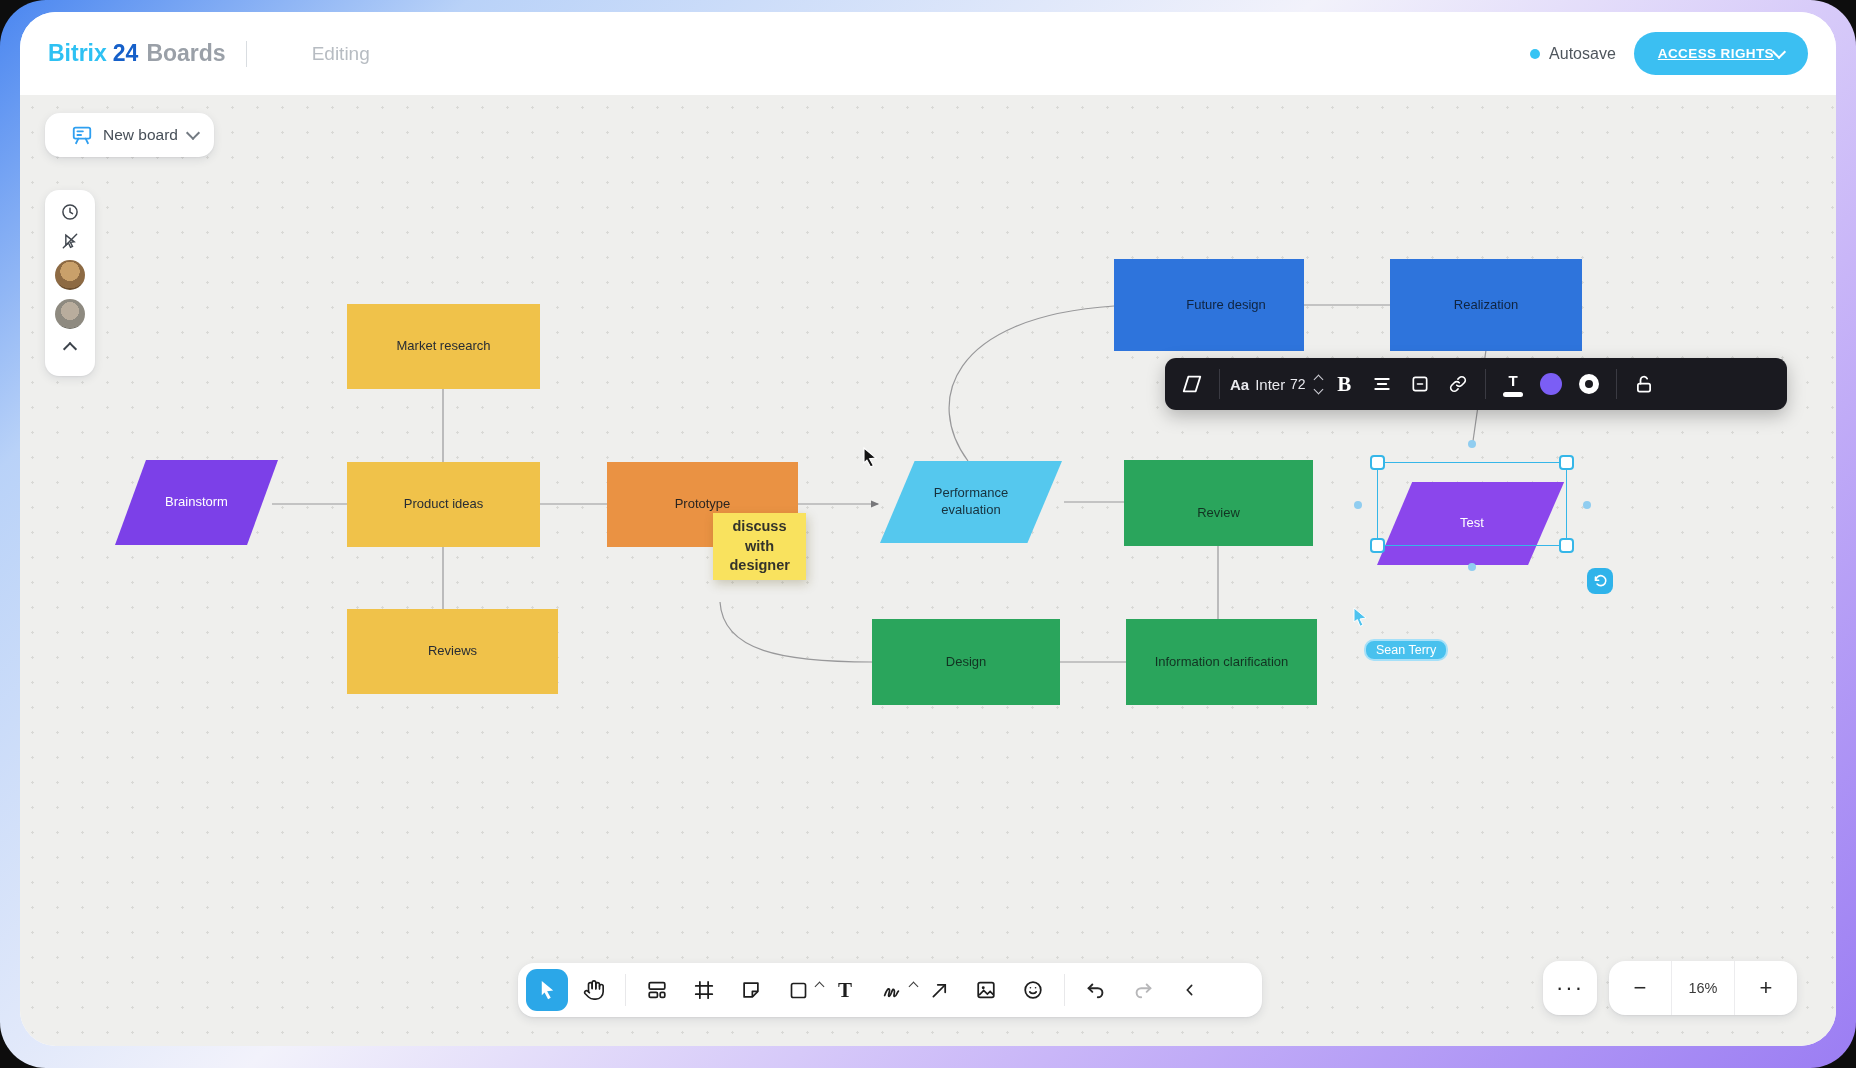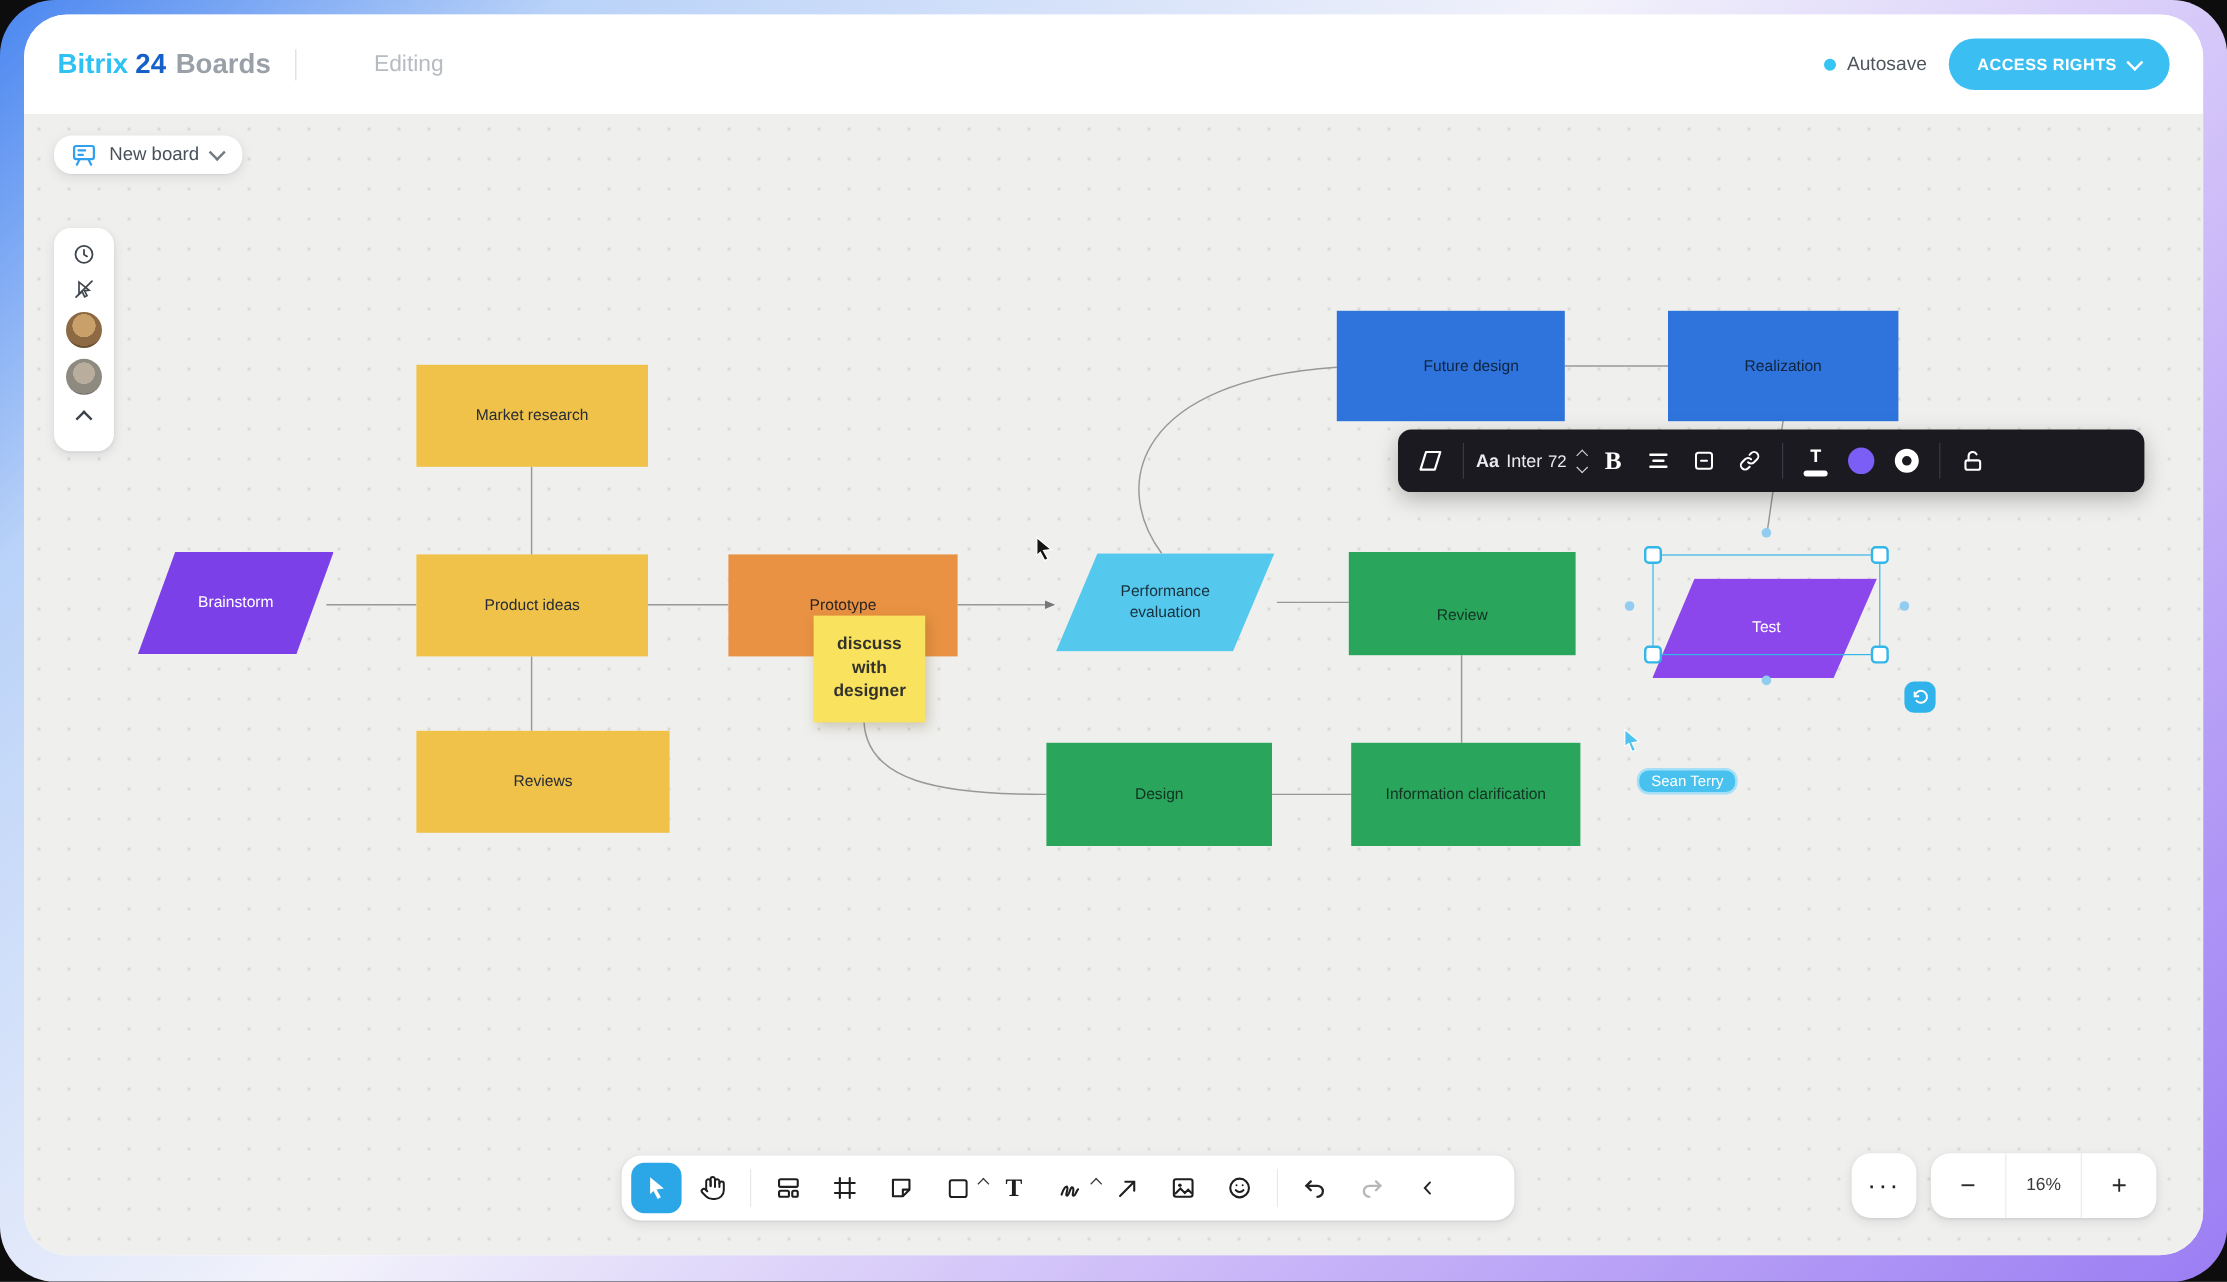--- a/index.html
+++ b/index.html
@@ -14,32 +14,32 @@
   .header { height:83px; display:flex; align-items:center; justify-content:space-between; padding:0 28px; background:#fff; }
   .brand { display:flex; align-items:baseline; gap:6px; }
   .brand .bitrix { font-size:23px; font-weight:bold; color:#2ec1f3; }
   .brand .b24    { font-size:23px; font-weight:bold; color:#1660c9; }
   .brand .boards { font-size:23px; font-weight:bold; color:#9aa0a8; margin-left:2px; }
   .brand .sep { width:1px; height:26px; background:#d9dde1; margin:0 14px; align-self:center; }
   .brand .mode { font-size:19px; color:#b7bcc2; align-self:center;margin-left:45px; }
   .header-right { display:flex; align-items:center; gap:18px; }
   .autosave { display:flex; align-items:center; gap:9px; font-size:16px; color:#4f565d; }
   .autosave .dot { width:10px; height:10px; border-radius:50%; background:#35c4f4; }
-  .access-btn { display:flex; align-items:center; gap:10px; background:#3bbff2; color:#fff; font-weight:bold;
-    font-size:13.5px; letter-spacing:.4px; border:none; border-radius:24px; padding:14px 24px; cursor:pointer; }
+  .access-btn { display:flex; align-items:center; background:#3bbff2; color:#fff; font-weight:bold;
+    font-size:13.5px; letter-spacing:.4px; border:none; border-radius:24px; padding:14px 24px; cursor:pointer;text-decoration:underline; }
 
   
   .canvas { position:relative; width:100%; height:calc(100% - 83px); background:#efefed;
     background-image:radial-gradient(circle,#d9d9d6 1.2px, transparent 1.4px); background-size:25px 25px; }
 
   .panel-shadow { box-shadow:0 3px 10px rgba(30,40,60,.10), 0 1px 2px rgba(30,40,60,.06); }
 
   
-  .board-chip { position:absolute; left:25px; top:18px; height:32px; display:flex; align-items:center; gap:10px;
-    background:#fff; border-radius:15px; padding:0 16px 0 14px; cursor:pointer; }
+  .board-chip { position:absolute; left:25px; top:18px; height:44px; display:flex; align-items:center; gap:10px;
+    background:#fff; border-radius:15px; padding:0 16px 0 26px; cursor:pointer; }
   .board-chip .label { font-size:15.5px; color:#474f58; }
   .chev { width:10px; height:10px; border-right:2px solid #737a82; border-bottom:2px solid #737a82;
     transform:rotate(45deg); margin-top:-4px; }
 
   
   .left-panel { position:absolute; left:25px; top:95px; width:50px; height:186px; background:#fff;
     border-radius:14px; display:flex; flex-direction:column; align-items:center; padding:12px 0 8px; gap:9px; }
   .avatar { width:30px; height:30px; border-radius:50%; overflow:hidden; position:relative; }
   .avatar.man   { background:radial-gradient(circle at 50% 38%, #c9a06a 0 40%, #8d6a43 41% 70%, #6c4f30 71% 100%); }
   .avatar.woman { background:radial-gradient(circle at 50% 40%, #b9ad9d 0 38%, #8e8a80 39% 72%, #6f6e66 73% 100%); }
@@ -187,21 +187,21 @@
       </div>
       <div class="node" style="left: 1106px; top: 524px; width: 191px; height: 86px; background-color: rgb(42, 165, 92);">
         <span class="node-label" style="color: rgb(18, 51, 34);">Information clarification</span>
       </div>
       <div class="node" style="left: 1094px; top: 164px; width: 190px; height: 92px; background-color: rgb(46, 116, 220); padding-left: 34px;">
         <span class="node-label" style="color: rgb(15, 36, 64);">Future design</span>
       </div>
       <div class="node" style="left: 1370px; top: 164px; width: 192px; height: 92px; background-color: rgb(46, 116, 220);">
         <span class="node-label" style="color: rgb(15, 36, 64);">Realization</span>
       </div>
-      <div class="node sticky" style="left: 658px; top: 418px; width: 93px; height: 89px; background-color: rgb(249, 226, 94);">
+      <div class="node sticky" style="left: 693px; top: 418px; width: 93px; height: 67px; background-color: rgb(249, 226, 94);">
         <span class="node-label" style="max-width: 80px; color: rgb(51, 51, 43);">discuss with designer</span>
       </div>
 
       <div class="node para-test" style="left: 1357px; top: 367px; width: 190px; height: 83px; background-color: rgb(139, 70, 236);">
         <span class="node-label" style="color: rgb(255, 255, 255);">Test</span>
       </div>
       <div class="sel-box"></div>
       <div class="handle" style="left:1350px;top:360px"></div>
       <div class="handle" style="left:1539px;top:360px"></div>
       <div class="handle" style="left:1350px;top:443px"></div>

